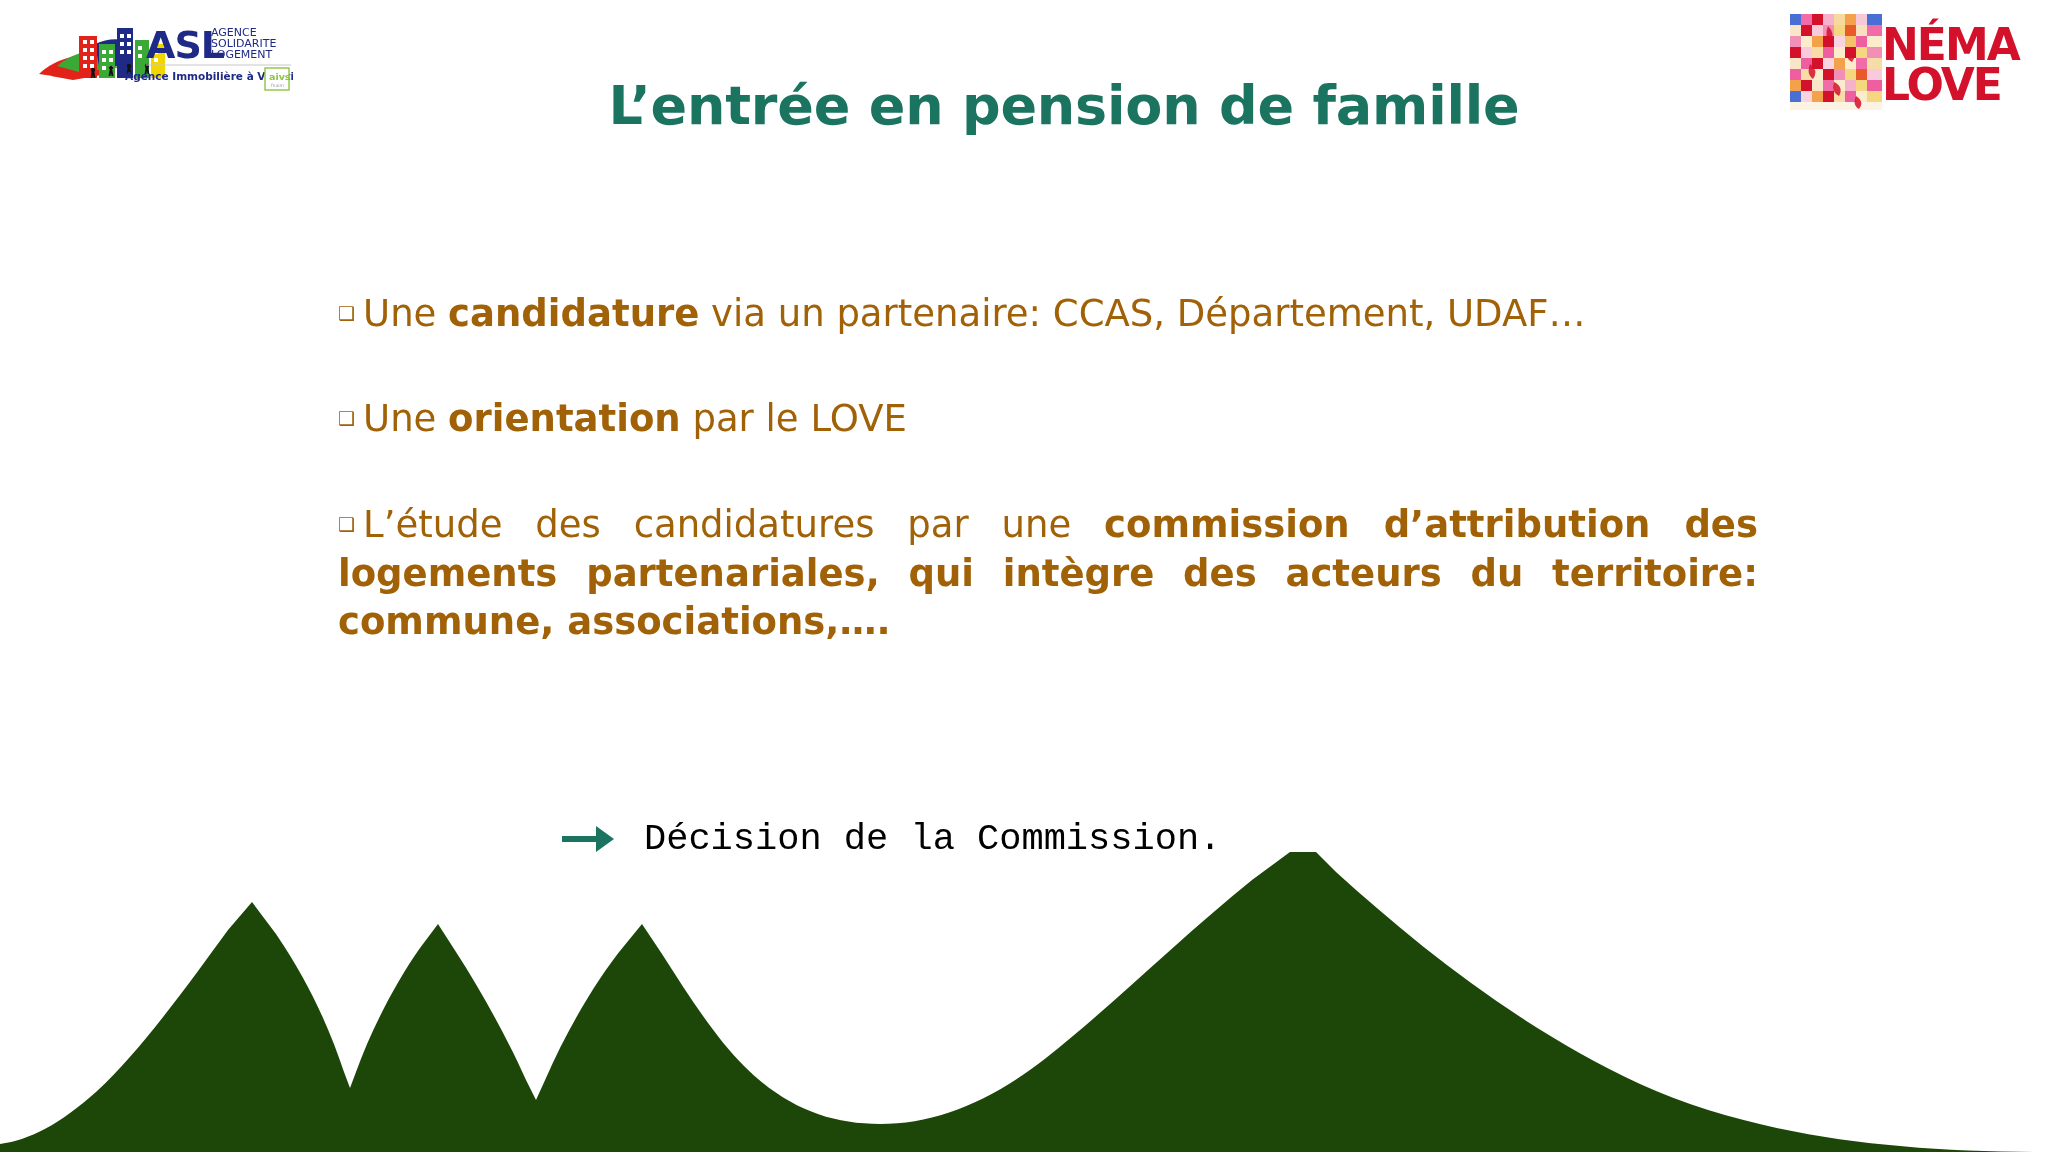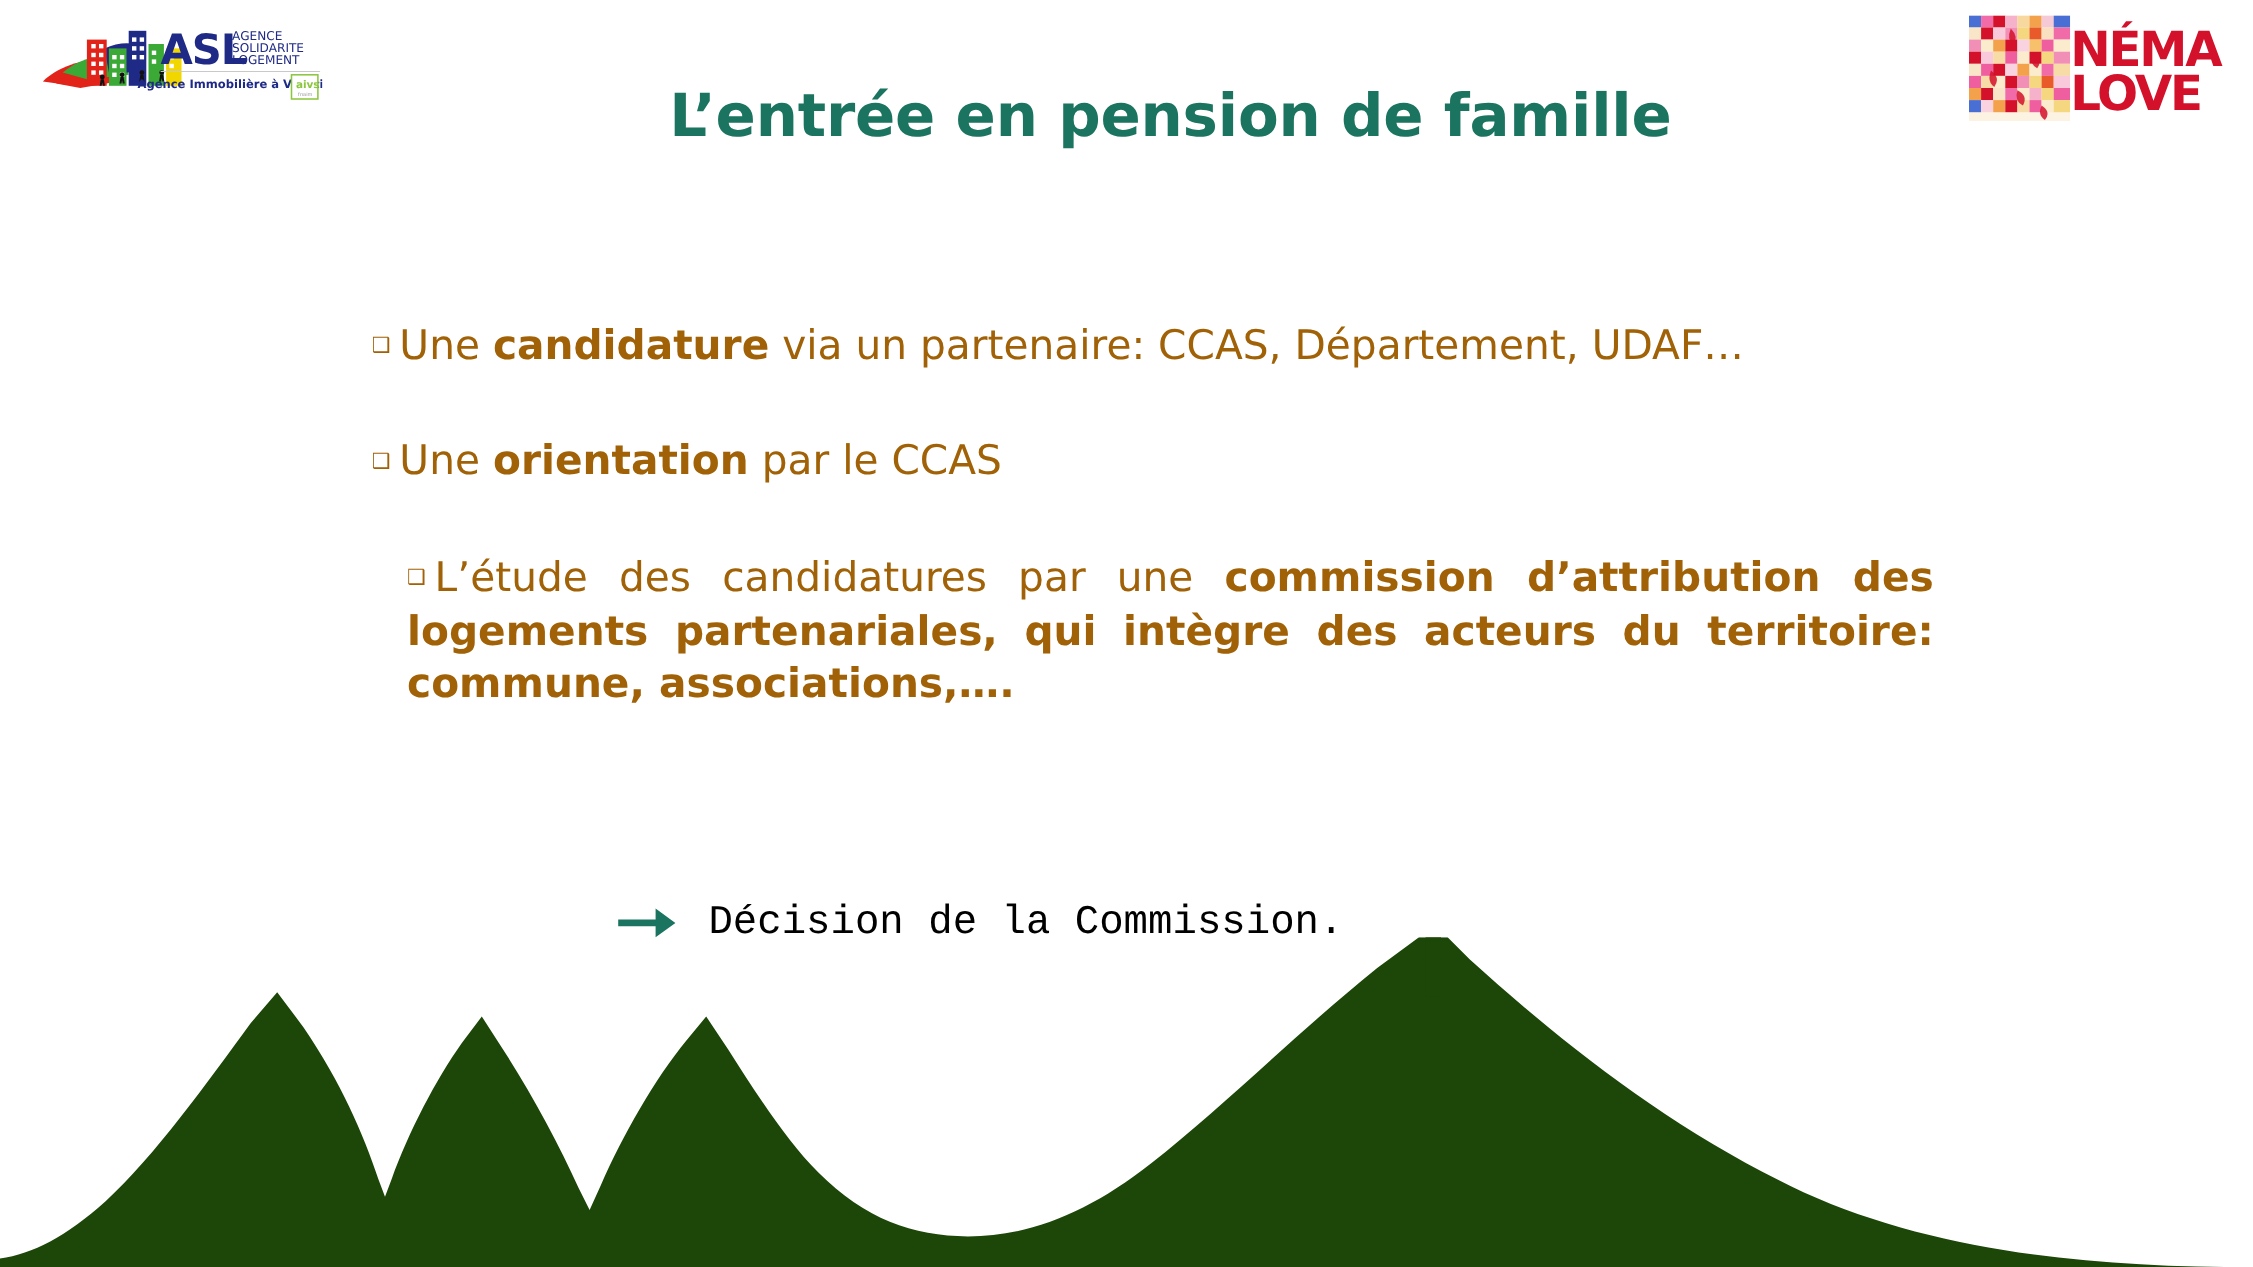--- a/index.html
+++ b/index.html
@@ -78,21 +78,21 @@
     font-family: "DejaVu Sans", sans-serif;
     font-size: 37px;
     line-height: 1.28;
   }
 
   .para {
     position: relative;
     margin: 0 0 58px 0;
     text-indent: 0;
   }
-  .para:last-of-type { margin-bottom: 0; margin-left: 32px; }
+  .para:last-of-type { margin-bottom: 0; }
 
   .para-justified {
     text-align: justify;
     text-justify: inter-word;
     line-height: 1.32;
   }
 
   .bullet-sq {
     font-family: "DejaVu Sans", sans-serif;
     font-size: 19px;
@@ -306,21 +306,21 @@
 
   <div class="title">L’entrée en pension de famille</div>
 
   <div class="body-block">
 
     <p class="para">
       <span class="bullet-sq">❑</span><span>Une </span><span class="bold">candidature</span><span> via un partenaire: CCAS, Département, UDAF…</span>
     </p>
 
     <p class="para">
-      <span class="bullet-sq">❑</span><span>Une </span><span class="bold">orientation</span><span> par le CCAS</span>
+      <span class="bullet-sq">❑</span><span>Une </span><span class="bold">orientation</span><span> par le LOVE</span>
     </p>
 
     <p class="para para-justified">
       <span class="bullet-sq">❑</span><span>L’étude des candidatures par une </span><span class="bold">commission d’attribution des logements partenariales, qui intègre des acteurs du territoire: commune, associations,….</span><span></span>
     </p>
 
   </div>
 
   <div class="conclusion">
     <svg class="arrow-icon" viewBox="0 0 56 34" xmlns="http://www.w3.org/2000/svg" aria-hidden="true">

